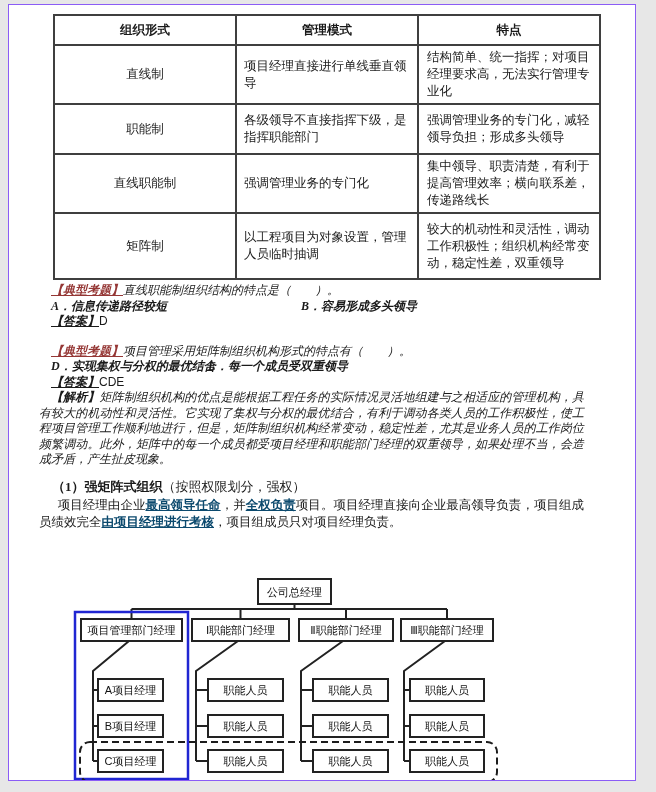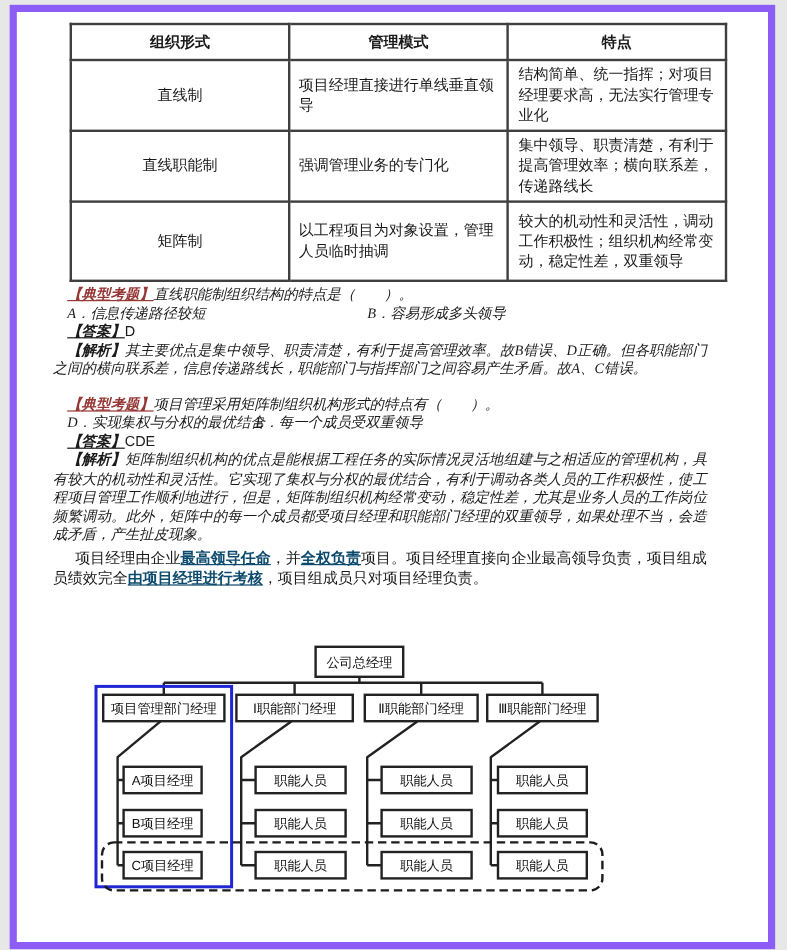--- a/index.html
+++ b/index.html
@@ -4,21 +4,21 @@
 <style>
   html,body{margin:0;padding:0;}
   body{
     width:656px;height:792px;position:relative;
     background:#e7e7e7;
     font-family:"Liberation Serif", serif;
     color:#1a1a1a;
   }
   .page{
     position:absolute;left:8px;top:4px;width:626px;height:775px;
-    background:#ffffff;border:6px solid #8b5cf6;
+    background:#ffffff;border:1px solid #8b5cf6;
     overflow:hidden;
   }
   
   table.org-table{
     border-collapse:collapse;
     margin:9px 0 0 44px;
     width:548px;
     table-layout:fixed;
     font-size:12.5px;
   }
@@ -43,37 +43,37 @@
     line-height:15.5px;
   }
   .kai{font-family:"Liberation Serif", serif;font-style:italic;}
   .q-block{margin-top:1px;}
   .q-block.second{margin-top:14px;}
   .indent1{text-indent:1em;}
   p{margin:0;}
   .q-tag{
     color:#953735;font-weight:bold;text-decoration:underline;
   }
-  .opt-row{padding-left:1em;white-space:nowrap;}
+  .opt-row{padding-left:1em;white-space:nowrap;font-weight:bold;}
   .opt{display:inline-block;}
   .w-q1a{width:250px;}
   .w-q2a{width:157px;}
   .w-q2b{width:180px;}
   .ans-line{padding-left:1em;}
   .ans-label{font-weight:bold;text-decoration:underline;}
   .ans-val{font-style:normal;font-family:"Liberation Sans", sans-serif;}
   .analysis{text-indent:1em;text-align:justify;}
   .an-label{font-weight:bold;}
   
   .sm-heading{margin-top:11px;text-indent:1em;font-size:13px;}
   .sm-heading .hb{font-weight:bold;}
   .sm-para{text-indent:1.5em;text-align:justify;margin-top:3px;font-size:12.5px;line-height:17px;}
   .kw{color:#0c4a6e;font-weight:bold;text-decoration:underline;}
   
-  .chart-wrap{position:absolute;left:44px;top:523px;width:560px;height:215px;}
+  .chart-wrap{position:absolute;left:44px;top:568px;width:560px;height:215px;}
   .chart-wrap svg{display:block;}
   .node-rect{fill:#ffffff;stroke:#222222;stroke-width:2;}
   .node-text{
     font-family:"Liberation Sans", sans-serif;
     font-size:11px;fill:#111111;text-anchor:middle;
   }
   .conn{stroke:#222222;stroke-width:2;fill:none;stroke-linejoin:round;}
   .hl-blue{fill:none;stroke:#2026d2;stroke-width:2.5;}
   .hl-dash{fill:none;stroke:#1c1c1c;stroke-width:2;stroke-dasharray:7 4;}
 </style>
@@ -89,20 +89,25 @@
         <th>管理模式</th>
         <th>特点</th>
       </tr>
     </thead>
     <tbody>
       <tr class="r1">
         <td class="c-form">直线制</td>
         <td class="c-mode">项目经理直接进行单线垂直领导</td>
         <td class="c-traits">结构简单、统一指挥；对项目经理要求高，无法实行管理专业化</td>
       </tr>
+      <tr class="r2">
+        <td class="c-form">职能制</td>
+        <td class="c-mode">各级领导不直接指挥下级，是指挥职能部门</td>
+        <td class="c-traits">强调管理业务的专门化，减轻领导负担；形成多头领导</td>
+      </tr>
       <tr class="r3">
         <td class="c-form">直线职能制</td>
         <td class="c-mode">强调管理业务的专门化</td>
         <td class="c-traits">集中领导、职责清楚，有利于提高管理效率；横向联系差，传递路线长</td>
       </tr>
       <tr class="r4">
         <td class="c-form">矩阵制</td>
         <td class="c-mode">以工程项目为对象设置，管理人员临时抽调</td>
         <td class="c-traits">较大的机动性和灵活性，调动工作积极性；组织机构经常变动，稳定性差，双重领导</td>
       </tr>
@@ -110,32 +115,32 @@
   </table>
 
   <div class="content">
 
     <div class="q-block kai">
       <p class="indent1"><span class="q-tag">【典型考题】</span><span>直线职能制组织结构的特点是（　　）。</span></p>
       <div class="opt-row">
         <span class="opt w-q1a">A．信息传递路径较短</span><span class="opt">B．容易形成多头领导</span>
       </div>
       <p class="ans-line"><span class="ans-label">【答案】</span><span class="ans-val">D</span></p>
-      <p class="analysis"><span class="an-label">【解析】</span><span>其主要优点是集中领导、职责清楚，有利于提高管理效率。故B错误、D正确。但各职能部门之间的横向联系差，信息传递路线长，职能部门与指挥部门之间容易产生矛盾。故A、C错误。</span></p>
     </div>
 
     <div class="q-block second kai">
       <p class="indent1"><span class="q-tag">【典型考题】</span><span>项目管理采用矩阵制组织机构形式的特点有（　　）。</span></p>
       <div class="opt-row">
         <span class="opt w-q2a">D．实现集权与分权的最优结合</span><span class="opt">E．每一个成员受双重领导</span>
       </div>
       <p class="ans-line"><span class="ans-label">【答案】</span><span class="ans-val">CDE</span></p>
       <p class="analysis"><span class="an-label">【解析】</span><span>矩阵制组织机构的优点是能根据工程任务的实际情况灵活地组建与之相适应的管理机构，具有较大的机动性和灵活性。它实现了集权与分权的最优结合，有利于调动各类人员的工作积极性，使工程项目管理工作顺利地进行，但是，矩阵制组织机构经常变动，稳定性差，尤其是业务人员的工作岗位频繁调动。此外，矩阵中的每一个成员都受项目经理和职能部门经理的双重领导，如果处理不当，会造成矛盾，产生扯皮现象。</span></p>
     </div>
 
+    <p class="sm-heading"><span class="hb">（1）强矩阵式组织</span><span>（按照权限划分，强权）</span></p>
     <p class="sm-para"><span>项目经理由企业</span><span class="kw">最高领导任命</span><span>，并</span><span class="kw">全权负责</span><span>项目。项目经理直接向企业最高领导负责，项目组成员绩效完全</span><span class="kw">由项目经理进行考核</span><span>，项目组成员只对项目经理负责。</span></p>
   </div>
 
   <div class="chart-wrap">
     <svg width="560" height="215" viewBox="0 0 560 215" xmlns="http://www.w3.org/2000/svg">
 
       <path class="conn" d="M241.5 31 L241.5 36 M78.5 36 L394 36 M78.5 36 L78.5 46 M187.5 36 L187.5 46 M293 36 L293 46 M394 36 L394 46"></path>
 
       <path class="conn" d="M76 68 L40 98 L40 188 M40 117 L45 117 M40 153 L45 153 M40 188 L45 188"></path>
       <path class="conn" d="M185 68 L143 98 L143 188 M143 117 L155 117 M143 153 L155 153 M143 188 L155 188"></path>

